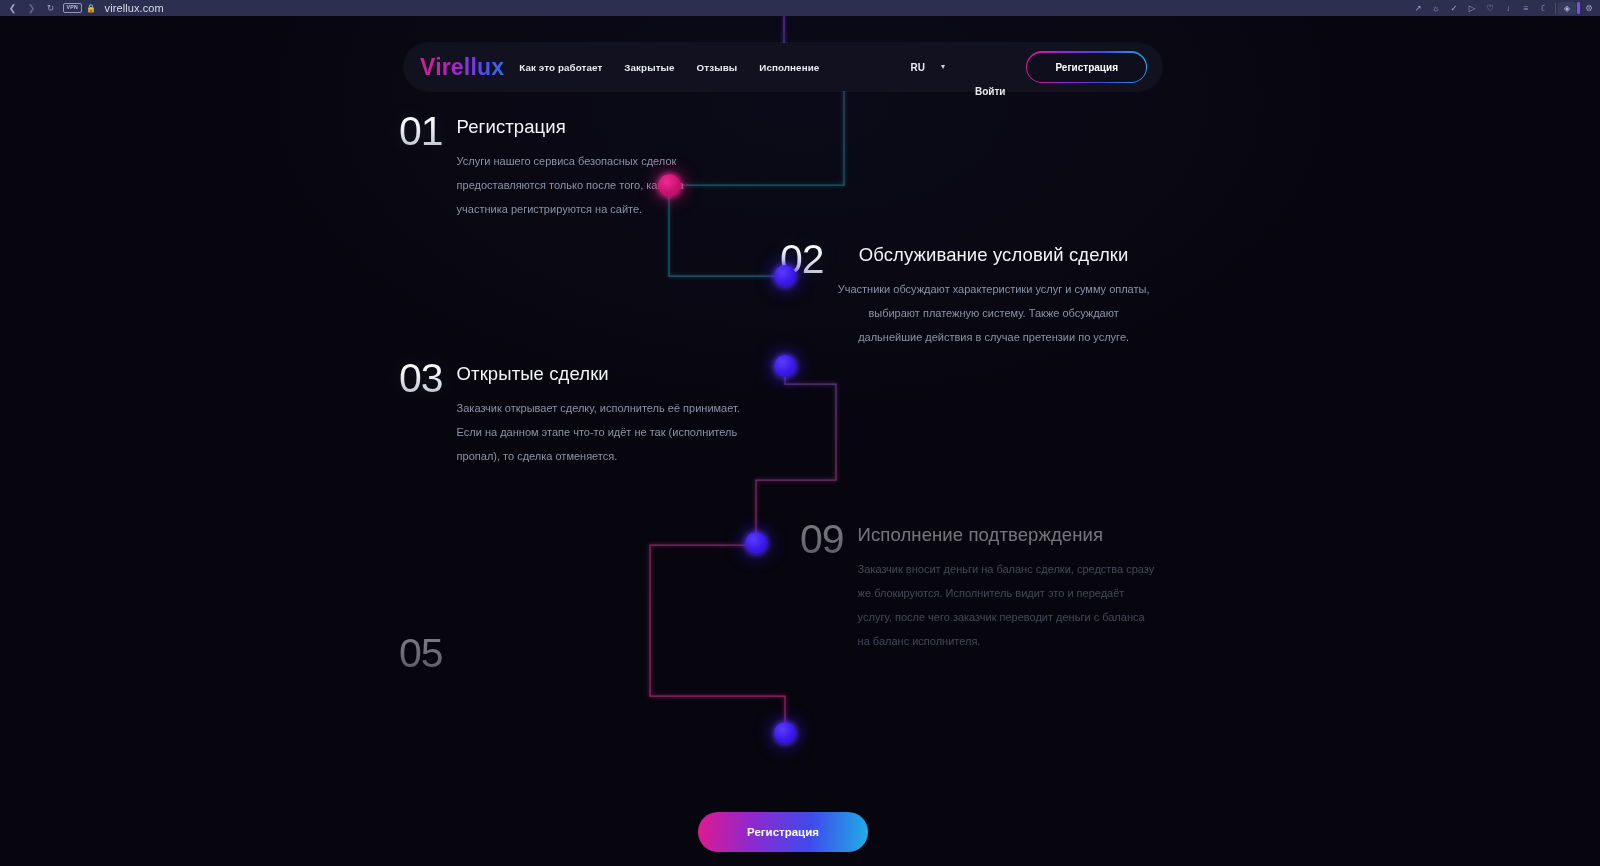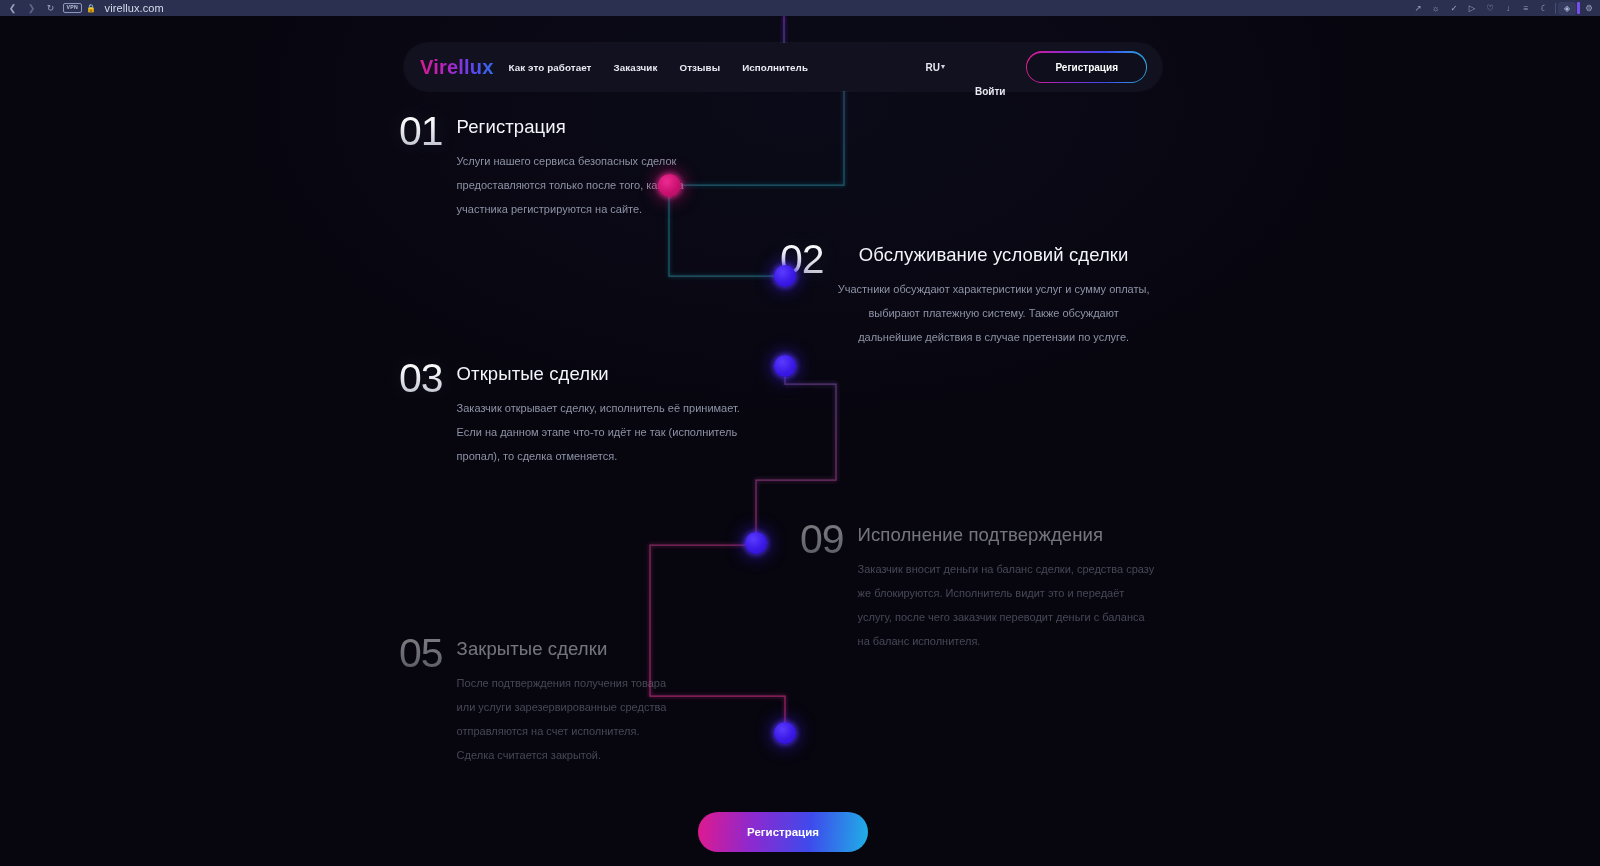--- a/index.html
+++ b/index.html
@@ -60,33 +60,33 @@
     position: absolute; left: 404px; top: 27px;
     width: 758px; height: 48px;
     background: #121120;
     border-radius: 26px;
     display: flex; align-items: center;
     padding: 0 16px 0 0;
     z-index: 20;
     box-shadow: 0 0 0 1px rgba(255,255,255,0.035);
   }
   #logo {
-    font-size: 20px; font-weight: bold; letter-spacing: .2px;
+    font-size: 23px; font-weight: bold; letter-spacing: .2px;
     margin-left: 16px; margin-right: 15px;
     background: linear-gradient(92deg,#d81b8c 0%, #b124c9 38%, #5b46f0 72%, #2f6fe8 100%);
     -webkit-background-clip: text; background-clip: text;
     -webkit-text-fill-color: transparent; color: transparent;
     white-space: nowrap;
   }
   .nav-link {
     color: #e8eaf2; font-size: 9.8px; font-weight: bold;
     margin-right: 22px; white-space: nowrap; letter-spacing: .1px;
   }
   #nav-right { margin-left: auto; display: flex; align-items: center; }
-  #lang-select { display: flex; align-items: center; gap: 1px; margin-right: 30px; }
+  #lang-select { display: flex; align-items: center; gap: 16px; margin-right: 30px; }
   #lang-label { color: #e8eaf2; font-size: 10px; font-weight: bold; }
   #lang-caret { color: #cfd3e2; font-size: 8px; line-height: 1; }
   #login-link { color: #e8eaf2; font-size: 10px; font-weight: bold; margin-right: 22px; white-space: nowrap; margin-top: 48px; }
   #nav-register {
     position: relative;
     padding: 9px 28px;
     border-radius: 20px;
     background: #0f0e1c;
     color: #fff; font-size: 10px; font-weight: bold;
     white-space: nowrap;
@@ -226,23 +226,23 @@
     <path d="M785,352 L785,368 L836,368 L836,464 L756,464 L756,527" fill="none" stroke="url(#gradC)" stroke-width="1.25" filter="url(#glowline)" opacity=".95"></path>
 
     <path d="M756,529 L650,529 L650,680 L785,680 L785,718" fill="none" stroke="url(#gradD)" stroke-width="1.25" filter="url(#glowline)" opacity=".95"></path>
 
     <path d="M785,748 L785,797" fill="none" stroke="#a5236b" stroke-width="1.25" filter="url(#glowline)" opacity=".55"></path>
   </svg>
 
   <div id="navbar">
     <div id="logo">Virellux</div>
     <a class="nav-link">Как это работает</a>
-    <a class="nav-link">Заказчик</a>
+    <a class="nav-link">Закрытые</a>
     <a class="nav-link">Отзывы</a>
-    <a class="nav-link">Исполнитель</a>
+    <a class="nav-link">Исполнение</a>
     <div id="nav-right">
       <div id="lang-select">
         <span id="lang-label">RU</span>
         <span id="lang-caret">▾</span>
       </div>
       <a id="login-link">Войти</a>
       <div id="nav-register">Регистрация</div>
     </div>
   </div>
 
@@ -273,24 +273,20 @@
   <div class="step faded" id="step4">
     <div class="step-num">09</div>
     <div class="step-body">
       <div class="step-title">Исполнение подтверждения</div>
       <div class="step-desc">Заказчик вносит деньги на баланс сделки, средства сразу же блокируются. Исполнитель видит это и передаёт услугу, после чего заказчик переводит деньги с баланса на баланс исполнителя.</div>
     </div>
   </div>
 
   <div class="step faded" id="step5">
     <div class="step-num">05</div>
-    <div class="step-body">
-      <div class="step-title">Закрытые сделки</div>
-      <div class="step-desc">После подтверждения получения товара или услуги зарезервированные средства отправляются на счет исполнителя. Сделка считается закрытой.</div>
-    </div>
   </div>
 
   <div class="dot pink" style="left:658px; top:158px; width:23px; height:23px;"></div>
   <div class="dot blue" style="left:774px; top:249px; width:22px; height:22px;"></div>
   <div class="dot blue" style="left:774px; top:339px; width:22px; height:22px;"></div>
   <div class="dot blue" style="left:745px; top:516px; width:22px; height:22px;"></div>
   <div class="dot blue" style="left:774px; top:706px; width:22px; height:22px;"></div>
 
   <div id="cta-register">Регистрация</div>
 

